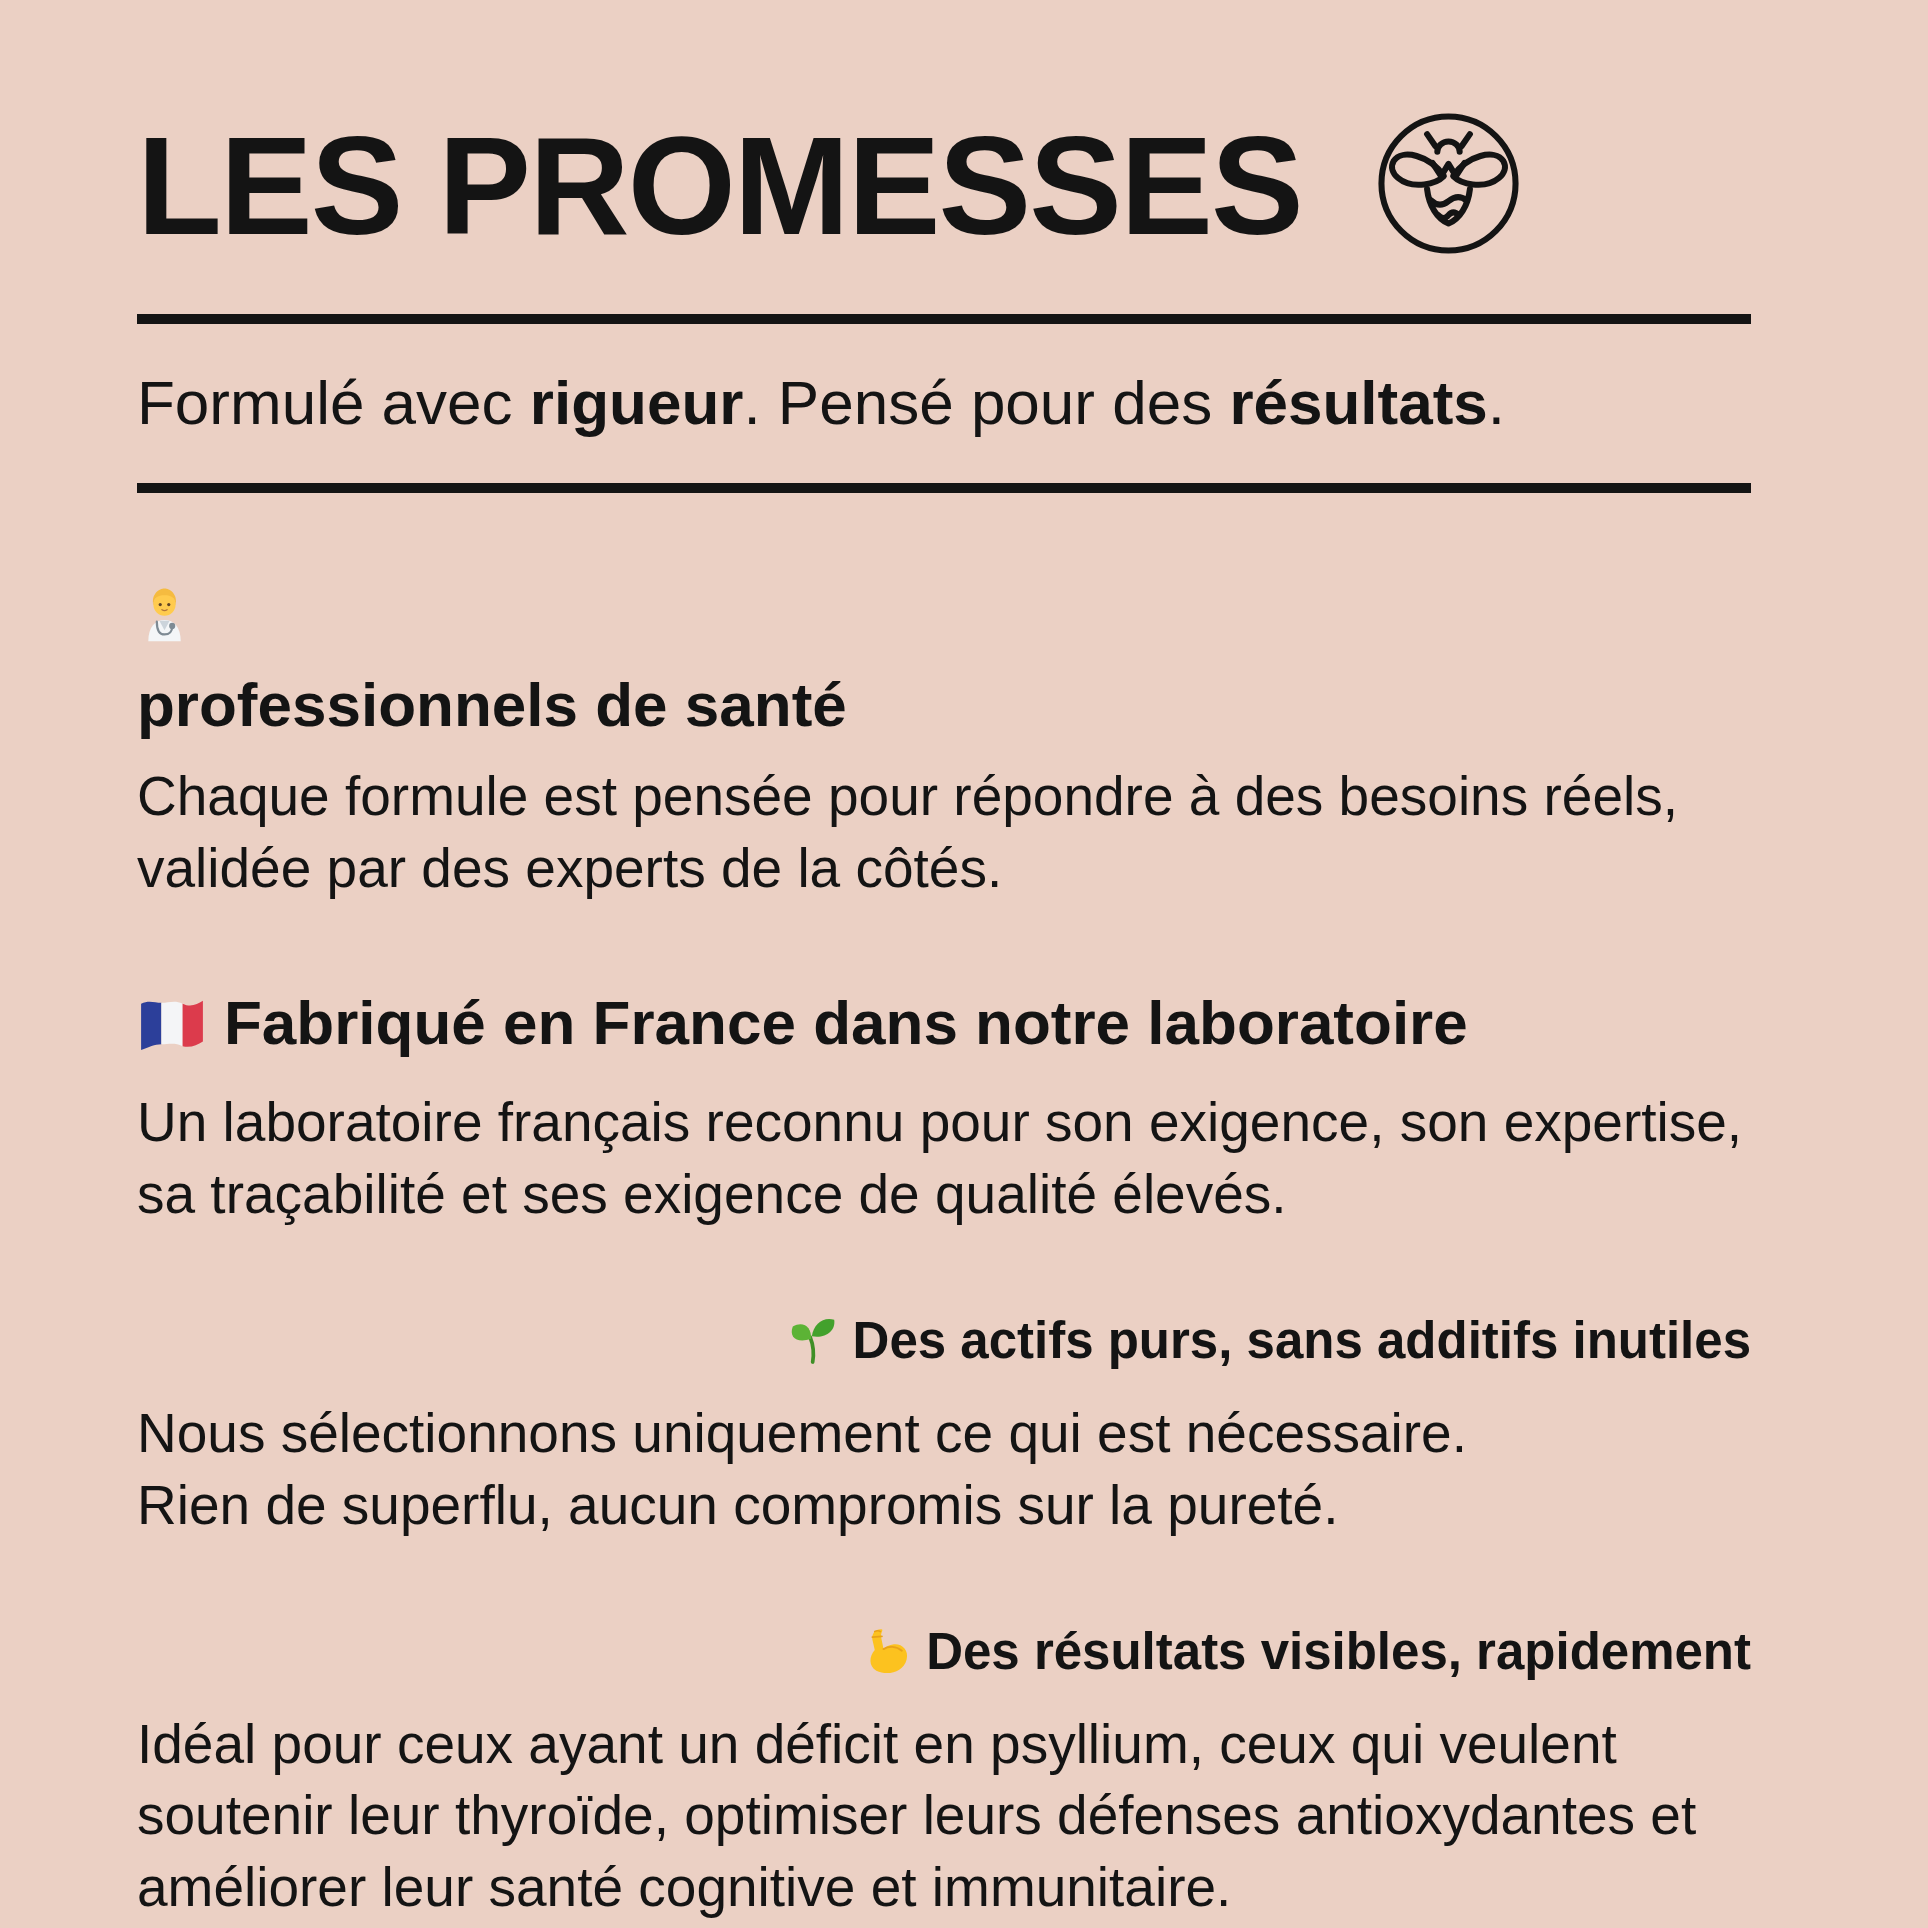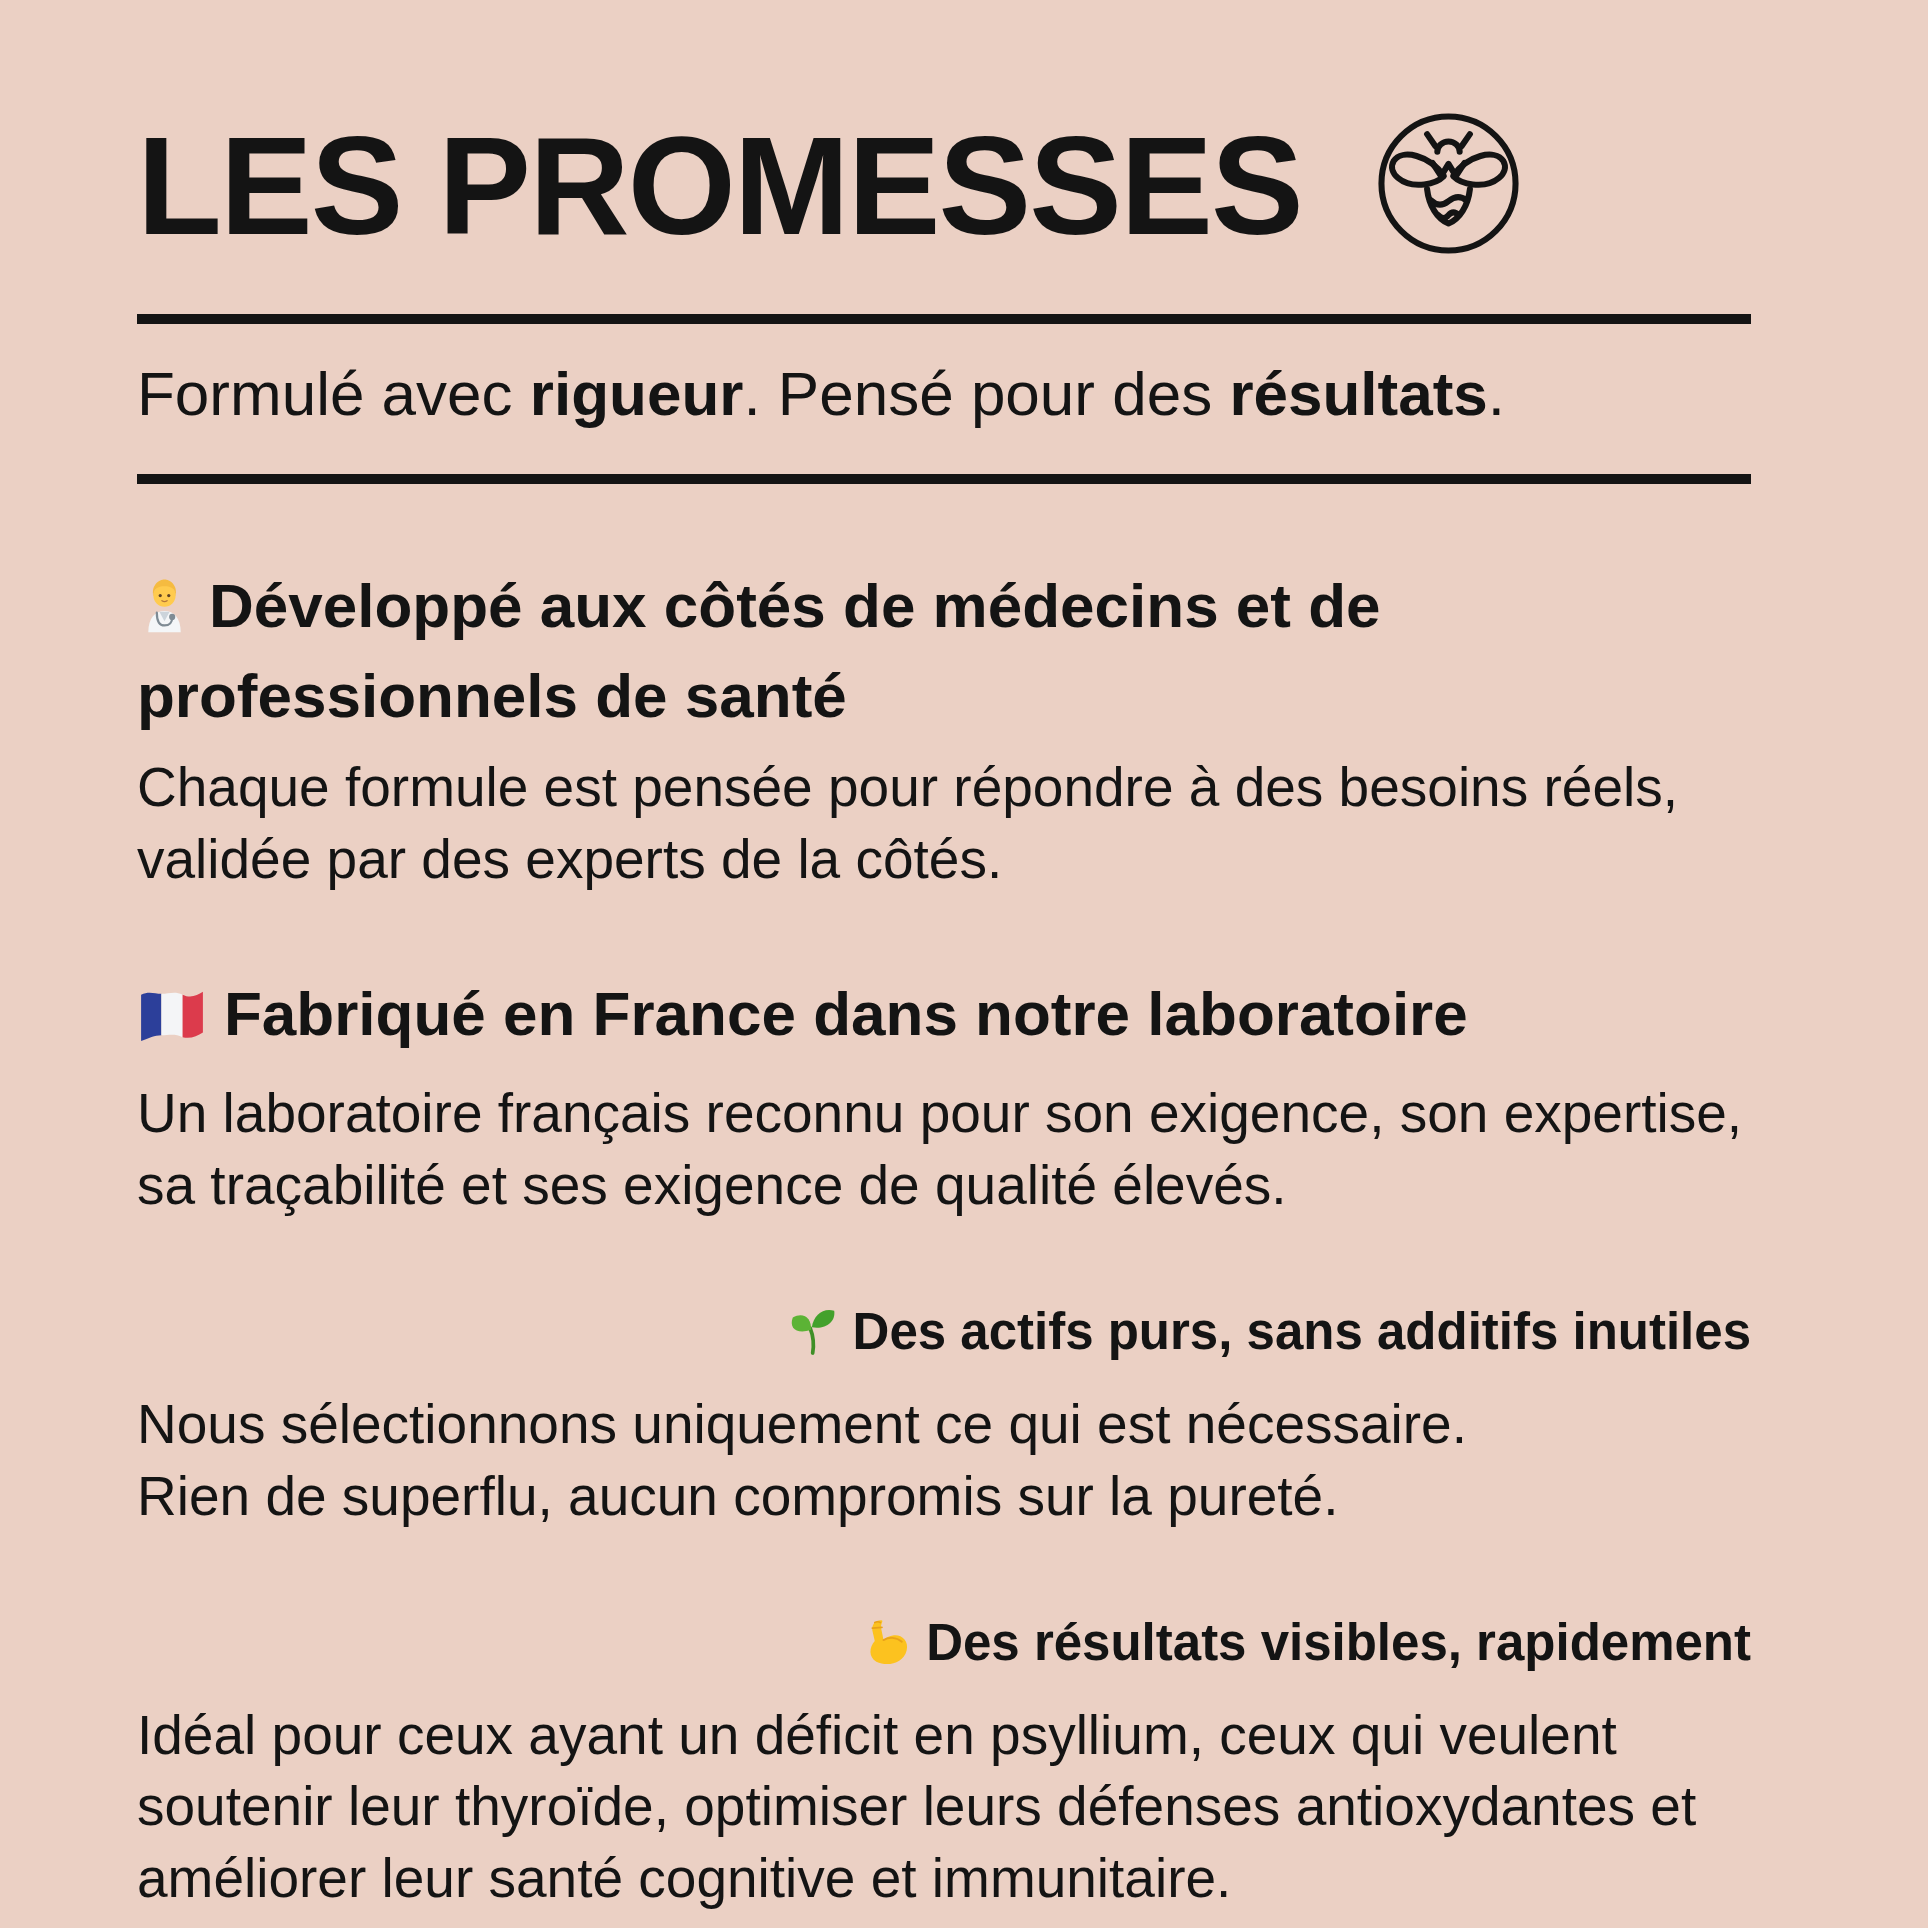--- a/index.html
+++ b/index.html
@@ -16,21 +16,21 @@
   .page-title {
     font-size:139px; font-weight:bold; line-height:1;
     letter-spacing:-1.9px; white-space:nowrap;
   }
   .logo-wrap { margin-left:72px; flex:0 0 auto; }
 
   .rule { width:1614px; height:10.4px; background:#141414; }
   .rule-top { margin-top:53px; }
   .rule-bottom { margin-top:45px; }
 
-  .tagline { font-size:62px; line-height:1.1; margin-top:36px; white-space:nowrap; }
+  .tagline { font-size:62px; line-height:1.1; margin-top:45px; white-space:nowrap; }
   .tagline b { font-weight:bold; }
 
   .section { margin-top:78px; }
   .section.first { margin-top:81px; }
   .section-heading { font-size:62px; font-weight:bold; line-height:1.33; margin:0; }
   .section.small-head .section-heading { font-size:51px; line-height:1.3;text-align:right; }
   .heading-line { display:block; }
   .section-body { font-size:55px; line-height:1.3; margin-top:15px; }
   .body-line { display:block; }
 
@@ -74,21 +74,21 @@
             <path d="M13,66 C13,49 21,41 32,41 C43,41 51,49 51,66 Z" fill="#f4f6f8"></path>
             <path d="M26,42 L32,53 L38,42 Z" fill="#ccd4db"></path>
             <circle cx="32" cy="23" r="13" fill="#ffcb4e"></circle>
             <path d="M19,24 C16,10 26,4 32,4 C38,4 48,10 45,24 C45,15 40,12 32,12 C24,12 19,15 19,24 Z" fill="#f5bb40"></path>
             <circle cx="27" cy="23" r="1.9" fill="#5f4326"></circle>
             <circle cx="37" cy="23" r="1.9" fill="#5f4326"></circle>
             <path d="M29,29 Q32,31 35,29" stroke="#b5773a" stroke-width="1.6" fill="none" stroke-linecap="round"></path>
             <path d="M23,43 C23,53 26,58 32,58 C38,58 41,54 41,49" fill="none" stroke="#7f8b94" stroke-width="2.6" stroke-linecap="round"></path>
             <circle cx="41" cy="48" r="3.6" fill="#7f8b94"></circle>
           </svg>
-        </span><span>Développé aux côtés de médecins et de</span>
+        </span>
       </span>
       <span class="heading-line">professionnels de santé</span>
     </h2>
     <div class="section-body">
       <span class="body-line">Chaque formule est pensée pour répondre à des besoins réels,</span>
       <span class="body-line">validée par des experts de la côtés.</span>
     </div>
   </div>
 
   <div class="section">

